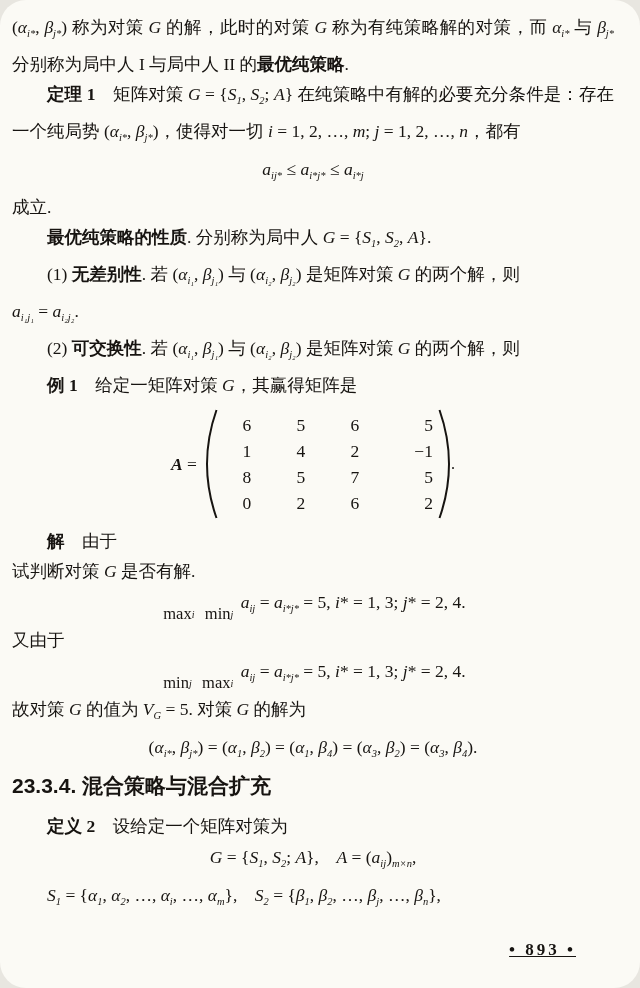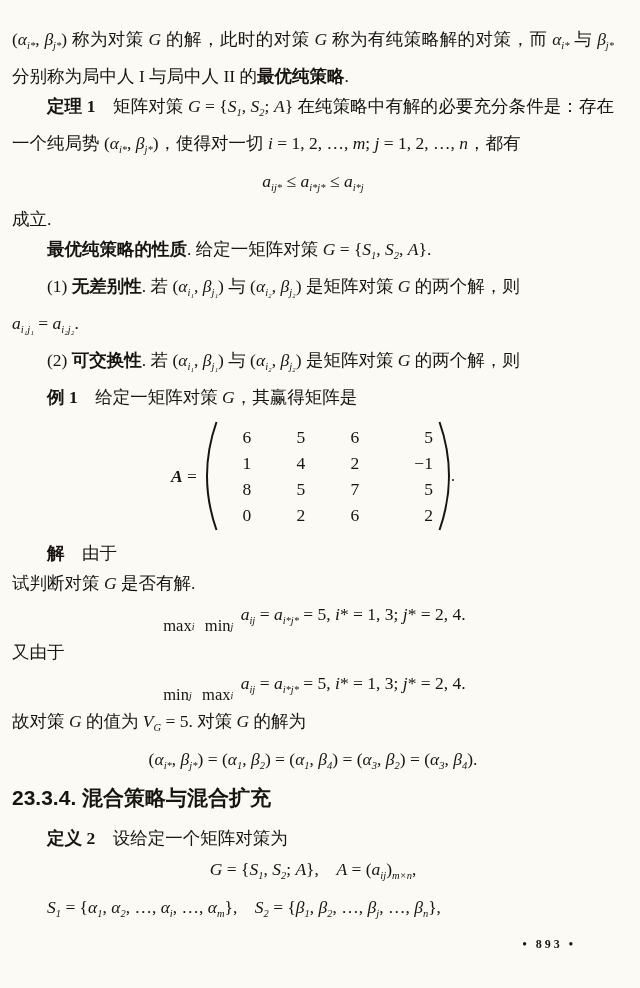--- a/index.html
+++ b/index.html
@@ -1,54 +1,55 @@
 <!DOCTYPE html>
 <html><head>
 <meta charset="utf-8">
 <style>
   html,body{margin:0;padding:0;background:#e8e6e0;}
   .page{
     width:640px;height:988px;box-sizing:border-box;position:relative;
     background:#fbfaf5;color:#171411;overflow:hidden;
     font-family:"Liberation Serif","DejaVu Serif",serif;
-    padding:24px 26px 0 12px;
+    padding:12px 26px 0 12px;
+    border-radius:26px;
   }
   .para{font-size:17.5px;line-height:30px;text-align:justify;margin:0;}
   .ind{text-indent:2em;}
   .r-b{font-weight:700;}
   .r-i{font-style:italic;}
   .r-sub{font-size:10.5px;font-style:italic;vertical-align:-4px;letter-spacing:0;}
   .formula{text-align:center;font-size:17.5px;line-height:30px;margin:1px 0;}
   
   .limop{display:inline-flex;flex-direction:row;align-items:center;line-height:1;vertical-align:-11px;margin:0 3px;}
   .limop-name{font-size:16.5px;}
   .limop-sub{font-size:10px;font-style:italic;margin-top:1px;}
   
   .matrix-block{display:flex;justify-content:center;align-items:center;margin:8px 0 6px 0;}
   .mlhs{margin-right:8px;font-size:17.5px;}
   .mgrid{display:grid;grid-template-columns:repeat(4,54px);font-size:17.5px;line-height:26px;text-align:center;margin:0 2px;}
   .mgrid .c4{text-align:right;padding-right:3px;}
   .mparen{display:inline-flex;align-items:center;color:#171411;}
   .heading{font-size:21px;font-weight:700;line-height:26px;margin:4px 0 12px 0;font-family:"Liberation Sans","DejaVu Sans",sans-serif;}
-  .pageno{position:absolute;right:64px;bottom:36px;font-size:12px;letter-spacing:3px;font-weight:700;}
+  .pageno{position:absolute;right:64px;bottom:28px;font-size:17px;letter-spacing:3px;font-weight:700;text-decoration:underline;}
 </style>
 </head>
 <body>
 
 <div class="page">
 
   <p class="para"><span>(</span><span class="r-i">α</span><span class="r-sub">i*</span><span>, </span><span class="r-i">β</span><span class="r-sub">j*</span><span>) 称为对策 </span><span class="r-i">G</span><span> 的解，此时的对策 </span><span class="r-i">G</span><span> 称为有纯策略解的对策，而 </span><span class="r-i">α</span><span class="r-sub">i*</span><span> 与 </span><span class="r-i">β</span><span class="r-sub">j*</span><span> 分别称为局中人 I 与局中人 II 的</span><span class="r-b">最优纯策略</span><span>.</span></p>
 
   <p class="para ind"><span class="r-b">定理 1</span><span>　矩阵对策 </span><span class="r-i">G</span><span> = {</span><span class="r-i">S</span><span class="r-sub">1</span><span>, </span><span class="r-i">S</span><span class="r-sub">2</span><span>; </span><span class="r-i">A</span><span>} 在纯策略中有解的必要充分条件是：存在一个纯局势 (</span><span class="r-i">α</span><span class="r-sub">i*</span><span>, </span><span class="r-i">β</span><span class="r-sub">j*</span><span>)，使得对一切 </span><span class="r-i">i</span><span> = 1, 2, …, </span><span class="r-i">m</span><span>; </span><span class="r-i">j</span><span> = 1, 2, …, </span><span class="r-i">n</span><span>，都有</span></p>
 
   <div class="formula"><span class="r-i">a</span><span class="r-sub">ij*</span><span> ≤ </span><span class="r-i">a</span><span class="r-sub">i*j*</span><span> ≤ </span><span class="r-i">a</span><span class="r-sub">i*j</span></div>
 
   <p class="para"><span>成立.</span></p>
 
-  <p class="para ind"><span class="r-b">最优纯策略的性质</span><span>. 给定一矩阵对策 </span><span class="r-i">G</span><span> = {</span><span class="r-i">S</span><span class="r-sub">1</span><span>, </span><span class="r-i">S</span><span class="r-sub">2</span><span>, </span><span class="r-i">A</span><span>}.</span></p>
+  <p class="para ind"><span class="r-b">最优纯策略的性质</span><span>. 分别称为局中人 </span><span class="r-i">G</span><span> = {</span><span class="r-i">S</span><span class="r-sub">1</span><span>, </span><span class="r-i">S</span><span class="r-sub">2</span><span>, </span><span class="r-i">A</span><span>}.</span></p>
 
   <p class="para ind"><span>(1) </span><span class="r-b">无差别性</span><span>. 若 (</span><span class="r-i">α</span><span class="r-sub">i₁</span><span>, </span><span class="r-i">β</span><span class="r-sub">j₁</span><span>) 与 (</span><span class="r-i">α</span><span class="r-sub">i₂</span><span>, </span><span class="r-i">β</span><span class="r-sub">j₂</span><span>) 是矩阵对策 </span><span class="r-i">G</span><span> 的两个解，则</span></p>
   <p class="para"><span class="r-i">a</span><span class="r-sub">i₁j₁</span><span> = </span><span class="r-i">a</span><span class="r-sub">i₂j₂</span><span>.</span></p>
 
   <p class="para ind"><span>(2) </span><span class="r-b">可交换性</span><span>. 若 (</span><span class="r-i">α</span><span class="r-sub">i₁</span><span>, </span><span class="r-i">β</span><span class="r-sub">j₁</span><span>) 与 (</span><span class="r-i">α</span><span class="r-sub">i₂</span><span>, </span><span class="r-i">β</span><span class="r-sub">j₂</span><span>) 是矩阵对策 </span><span class="r-i">G</span><span> 的两个解，则</span></p>
 
   <p class="para ind"><span class="r-b">例 1</span><span>　给定一矩阵对策 </span><span class="r-i">G</span><span>，其赢得矩阵是</span></p>
 
   <div class="matrix-block">
     <span class="mlhs"><span class="r-b r-i">A</span><span> =</span></span>

